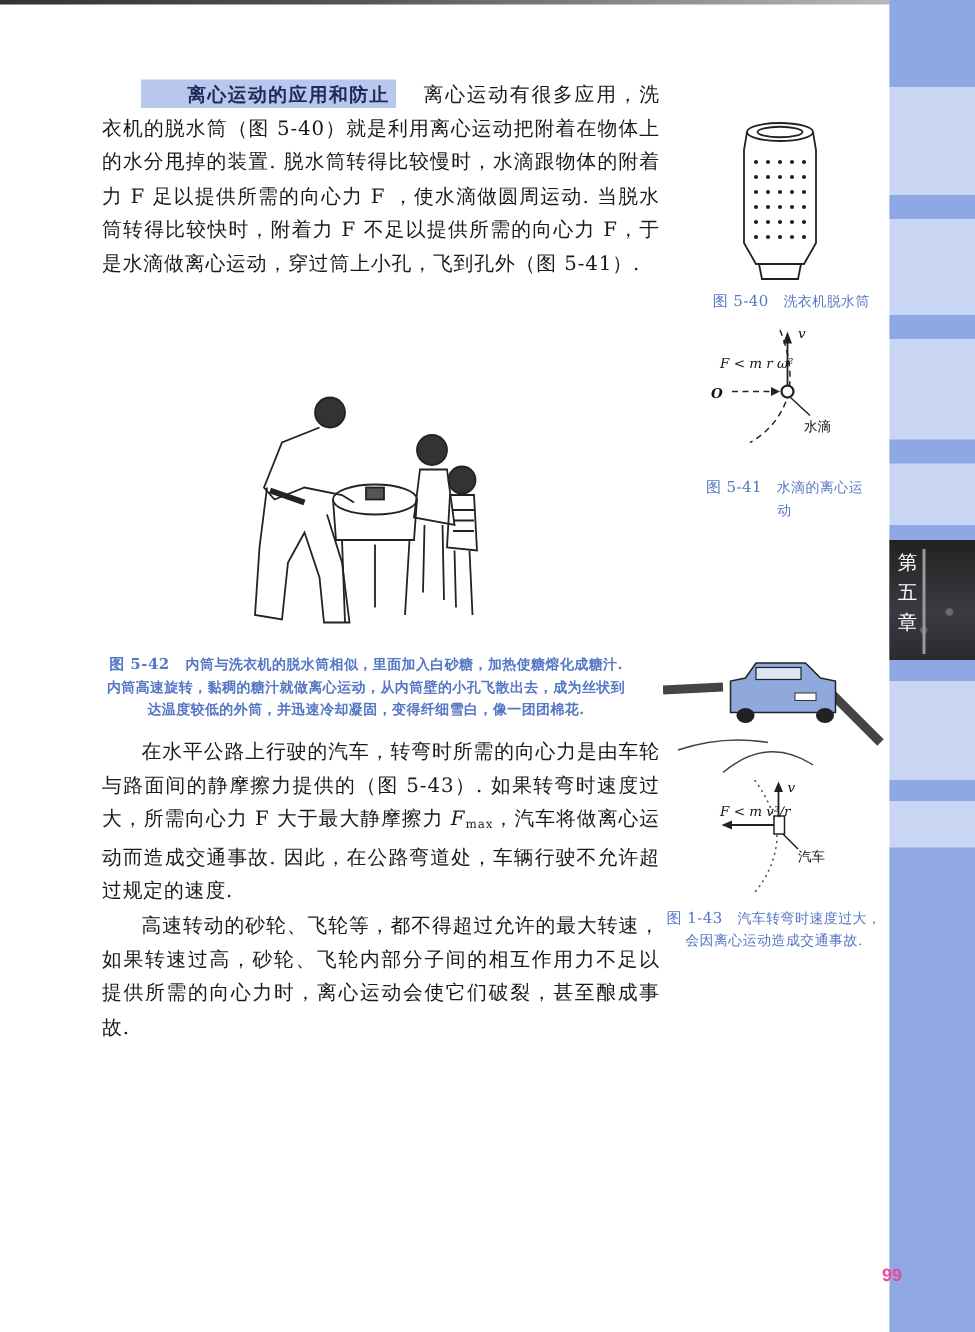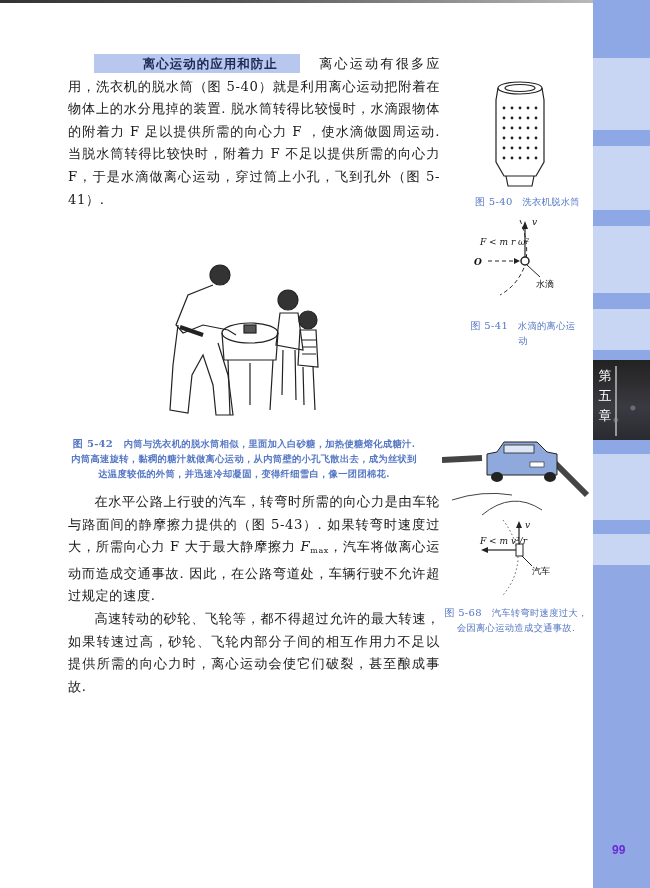--- a/index.html
+++ b/index.html
@@ -13,29 +13,29 @@
       overflow:hidden; }
     .sb-chapter .city { position:absolute; inset:0;
       background:
         radial-gradient(circle at 70% 60%, rgba(200,200,210,.35) 0 2px, transparent 3px),
         radial-gradient(circle at 40% 75%, rgba(200,200,210,.3) 0 2px, transparent 3px),
         linear-gradient(180deg,#222 0%,#3a3a42 60%,#2a2a30 100%); }
     .sb-chapter .tower { position:absolute; left:22px; top:6px; width:2px; height:70px; background:#999; }
     .sb-chapter .chap { position:absolute; left:4px; top:6px; width:16px; color:#fff;
       font-family:"DejaVu Sans","Liberation Sans",sans-serif; font-size:13px; line-height:20px; text-align:center; }
     .sb-lower { position:absolute; left:0; top:565px; width:57px; height:323px; background:#90a9e4; }
-    .page-num { position:absolute; left:612px; top:843px; font-family:"Liberation Sans",sans-serif;
-      font-weight:bold; font-size:12px; color:#6d28d9; }
+    .page-num { position:absolute; left:588px; top:843px; font-family:"Liberation Sans",sans-serif;
+      font-weight:bold; font-size:12px; color:#ec4899; }
 
     .para { position:absolute; left:68px; width:372px; font-size:13.2px; line-height:22.6px;
       letter-spacing:0.6px; text-align:justify; }
     .para p { margin:0; }
     .indent { text-indent:2em; }
     .heading-tag { display:inline-block; background:#b8c7ee; color:#1d2b55; font-weight:bold;
-      font-family:"DejaVu Sans","Liberation Sans",sans-serif; font-size:12.5px; padding:0 22px;
+      font-family:"DejaVu Sans","Liberation Sans",sans-serif; font-size:12.5px; padding:0 4px;
       line-height:19px; margin-right:18px; letter-spacing:1px; }
     .it { font-style:italic; }
     .sub { font-size:8px; vertical-align:-2px; font-style:normal; }
 
     .caption { position:absolute; color:#5577c4; font-size:9.3px; line-height:15px; letter-spacing:0.3px;text-align:center; }
     .fig-label { font-size:10px; }
 
     .fig { position:absolute; }
     .diagram-text { font-family:"DejaVu Serif","Liberation Serif",serif; font-size:9px; fill:#111; }
   </style>
@@ -183,15 +183,15 @@
   <polygon points="38,8 41,1 44,8" fill="#222"></polygon>
   <line x1="38" y1="30" x2="6" y2="30" stroke="#222" stroke-width="1.2"></line>
   <polygon points="10,27 3,30 10,33" fill="#222"></polygon>
   <line x1="44" y1="36" x2="54" y2="46" stroke="#222" stroke-width="1"></line>
   <text class="diagram-text" x="47" y="8" font-style="italic">v</text>
   <text class="diagram-text" x="2" y="24" font-style="italic" font-size="8">F &lt; m v²/r</text>
   <text class="diagram-text" x="-10" y="44" font-style="italic" font-weight="bold">O</text>
   <text class="diagram-text" x="54" y="54">汽车</text>
 </svg>
 <div class="caption" style="left:440px;top:605px;width:152px;">
-  <span class="fig-label">图 5-68</span>&nbsp;&nbsp;
+  <span class="fig-label">图 1-43</span>&nbsp;&nbsp;
   <span>汽车转弯时速度过大，会因离心运动造成交通事故.</span>
 </div>
 
 </body></html>

